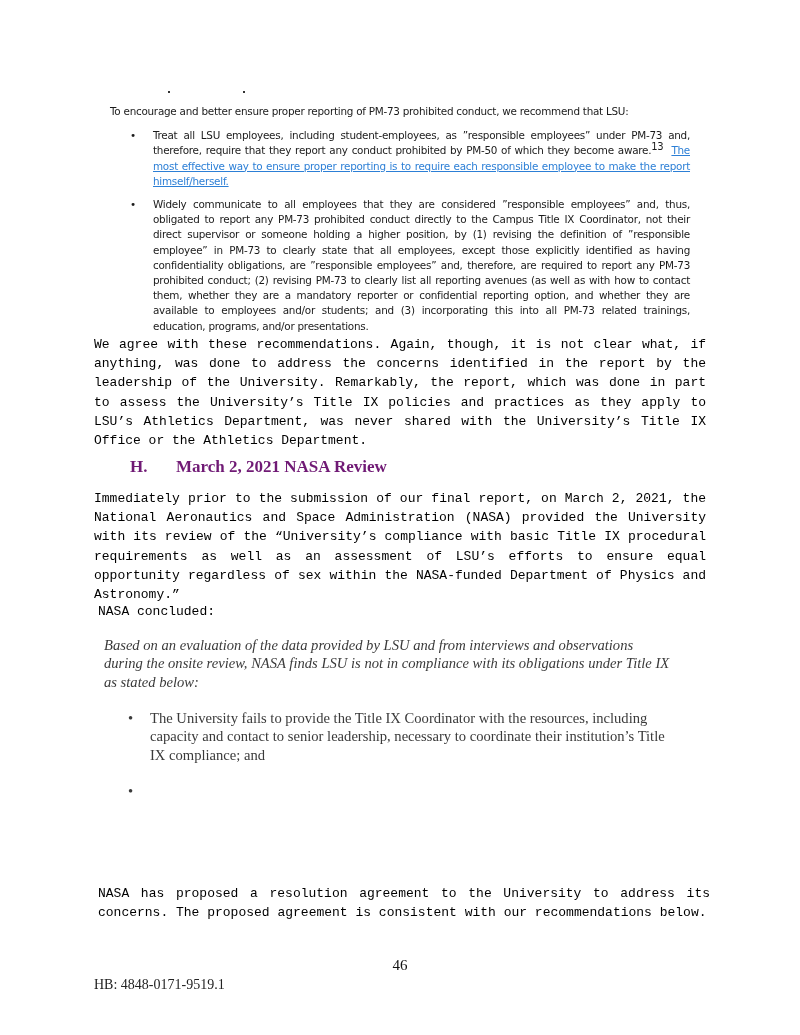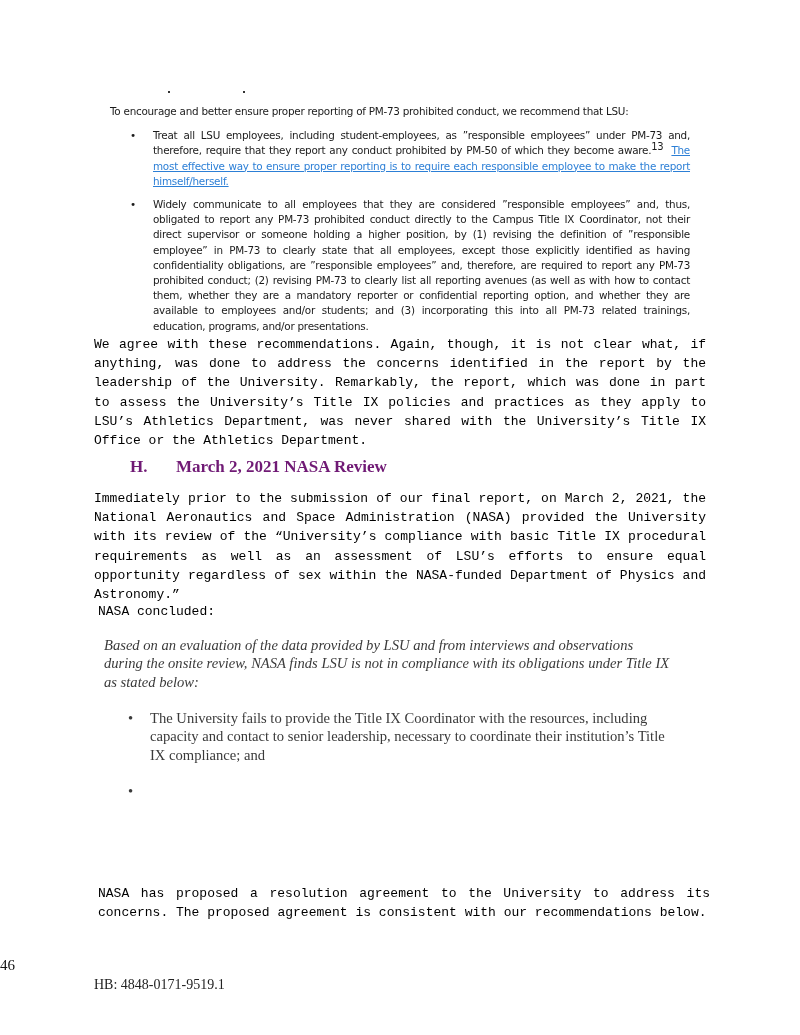--- a/index.html
+++ b/index.html
@@ -36,21 +36,21 @@
       position: absolute; left: 104px; width: 570px;
       font-family: "Liberation Serif", serif; font-size: 14.6px; line-height: 18.4px;
       color: #3a3a3a;
     }
     .quote-list { position: absolute; left: 104px; width: 570px; margin: 0; padding: 0; list-style: none;
       font-family: "Liberation Serif", serif; font-size: 14.6px; line-height: 18.4px; color: #3a3a3a; }
     .quote-list li { position: relative; padding-left: 46px; margin-bottom: 18px; }
     .quote-list li .bullet { position: absolute; left: 24px; top: 0; }
 
     .page-number {
-      position: absolute; top: 957px; left: 0; width: 800px; 
+      position: absolute; top: 957px; left: 0; width: 800px; text-align: center;
       font-family: "Liberation Serif", serif; font-size: 15px; color: #111;
     }
     .doc-id {
       position: absolute; top: 977px; left: 94px;
       font-family: "Liberation Serif", serif; font-size: 14px; color: #222;
     }
   </style>
 </head>
 <body>
 

